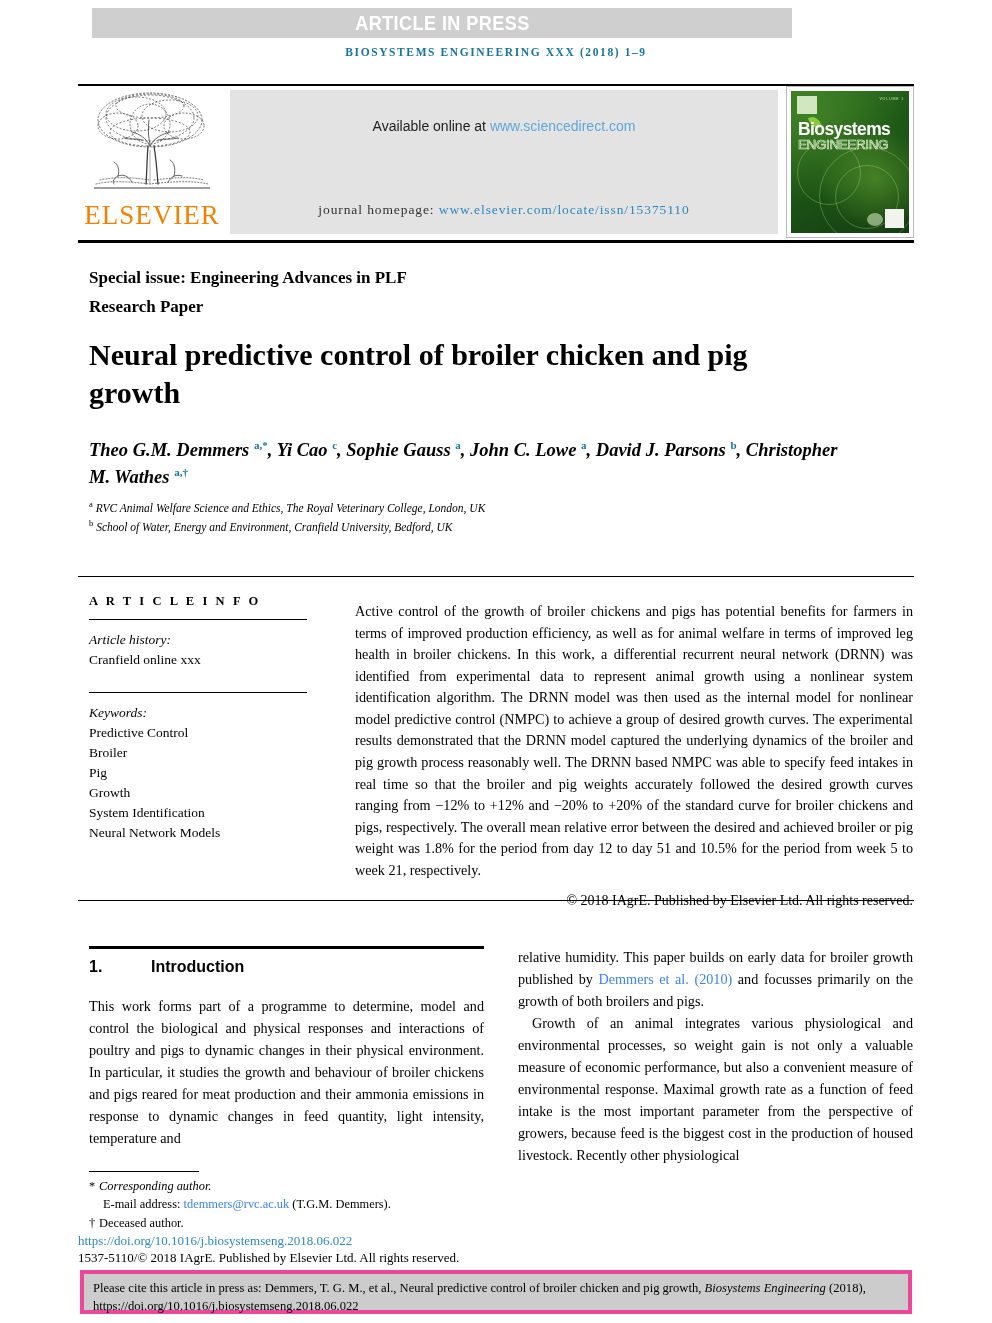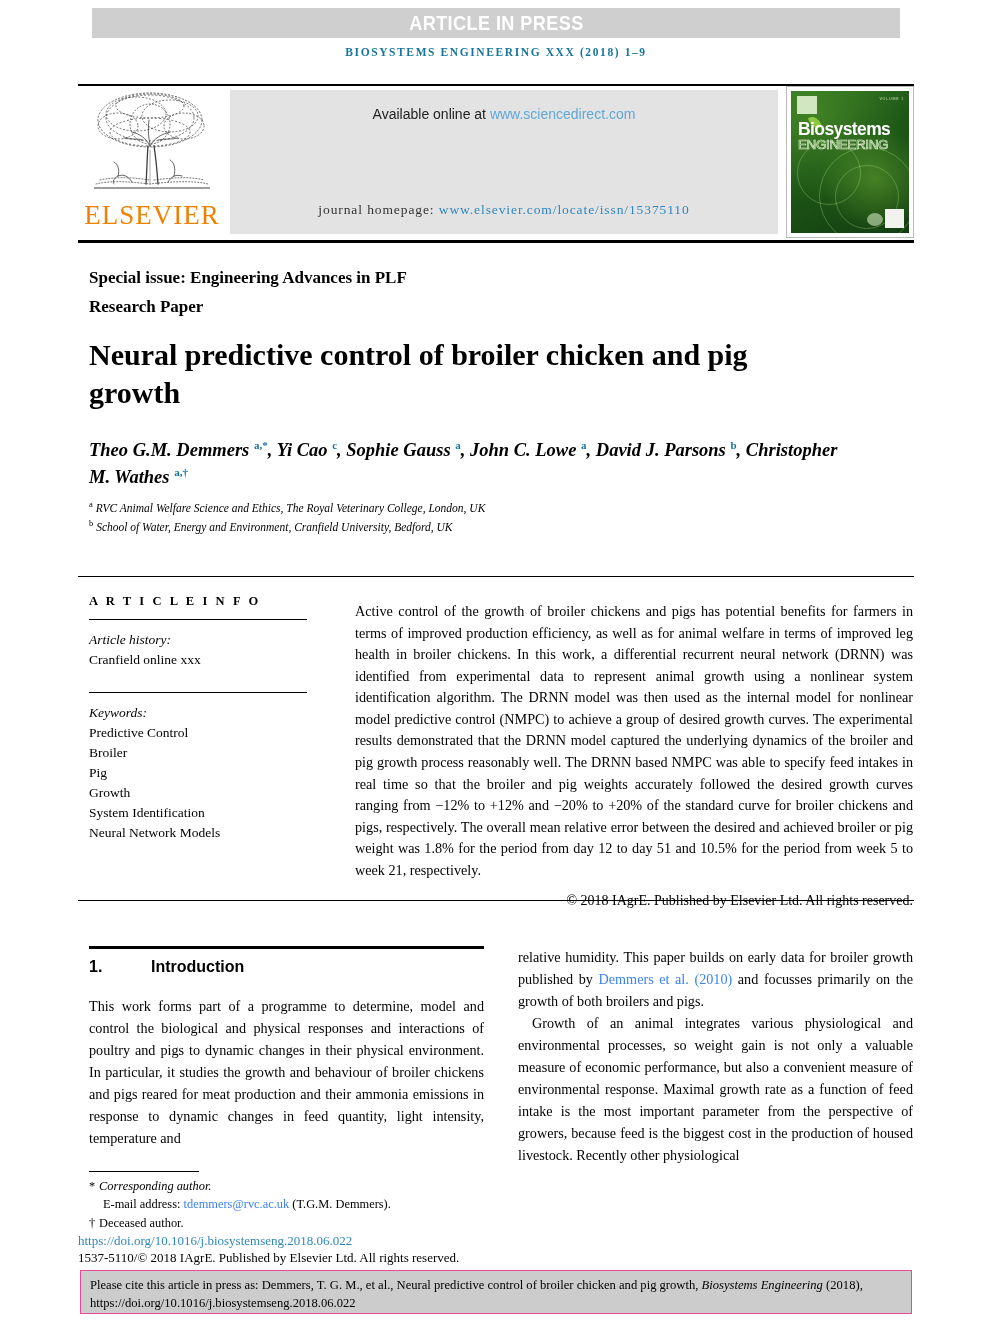--- a/index.html
+++ b/index.html
@@ -14,21 +14,21 @@
     color: #000000;
     position: relative;
     overflow: hidden;
   }
 
   
   .press-band {
     position: absolute;
     left: 92px;
     top: 8px;
-    width: 808px;
+    width: 700px;
     height: 30px;
     background: #cfcfcf;
     display: flex;
     align-items: center;
     justify-content: center;
   }
   .press-band-text {
     font-family: "Liberation Sans", sans-serif;
     font-weight: bold;
     font-size: 21px;
@@ -100,21 +100,21 @@
     left: 152px;
     top: 4px;
     width: 548px;
     height: 144px;
     background: #e3e3e3;
     display: flex;
     flex-direction: column;
     align-items: center;
   }
   .sd-available {
-    margin-top: 16px;
+    margin-top: 28px;
     font-family: "Liberation Sans", sans-serif;
     font-size: 14px;
     color: #222;
   }
   .sd-available .url { color: #5fa8d8; }
   .sd-logo {
     margin-top: 14px;
     font-family: "Liberation Sans", sans-serif;
     font-weight: bold;
     font-size: 30px;
@@ -333,21 +333,21 @@
     position: absolute; left: 78px; top: 1250px;
     font-family: "Liberation Serif", serif;
     font-size: 13px;
   }
 
   
   .cite-box {
     position: absolute; left: 80px; top: 1270px;
     width: 832px; height: 44px;
     background: #cccccc;
-    border: 1px solid #ec4899;
+    border: 4px solid #ec4899;
     box-sizing: border-box;
     padding: 6px 9px;
     font-family: "Liberation Serif", serif;
     font-size: 12.6px;
     line-height: 1.42;
   }
   .cite-box i { font-style: italic; }
 </style>
 </head>
 <body>

